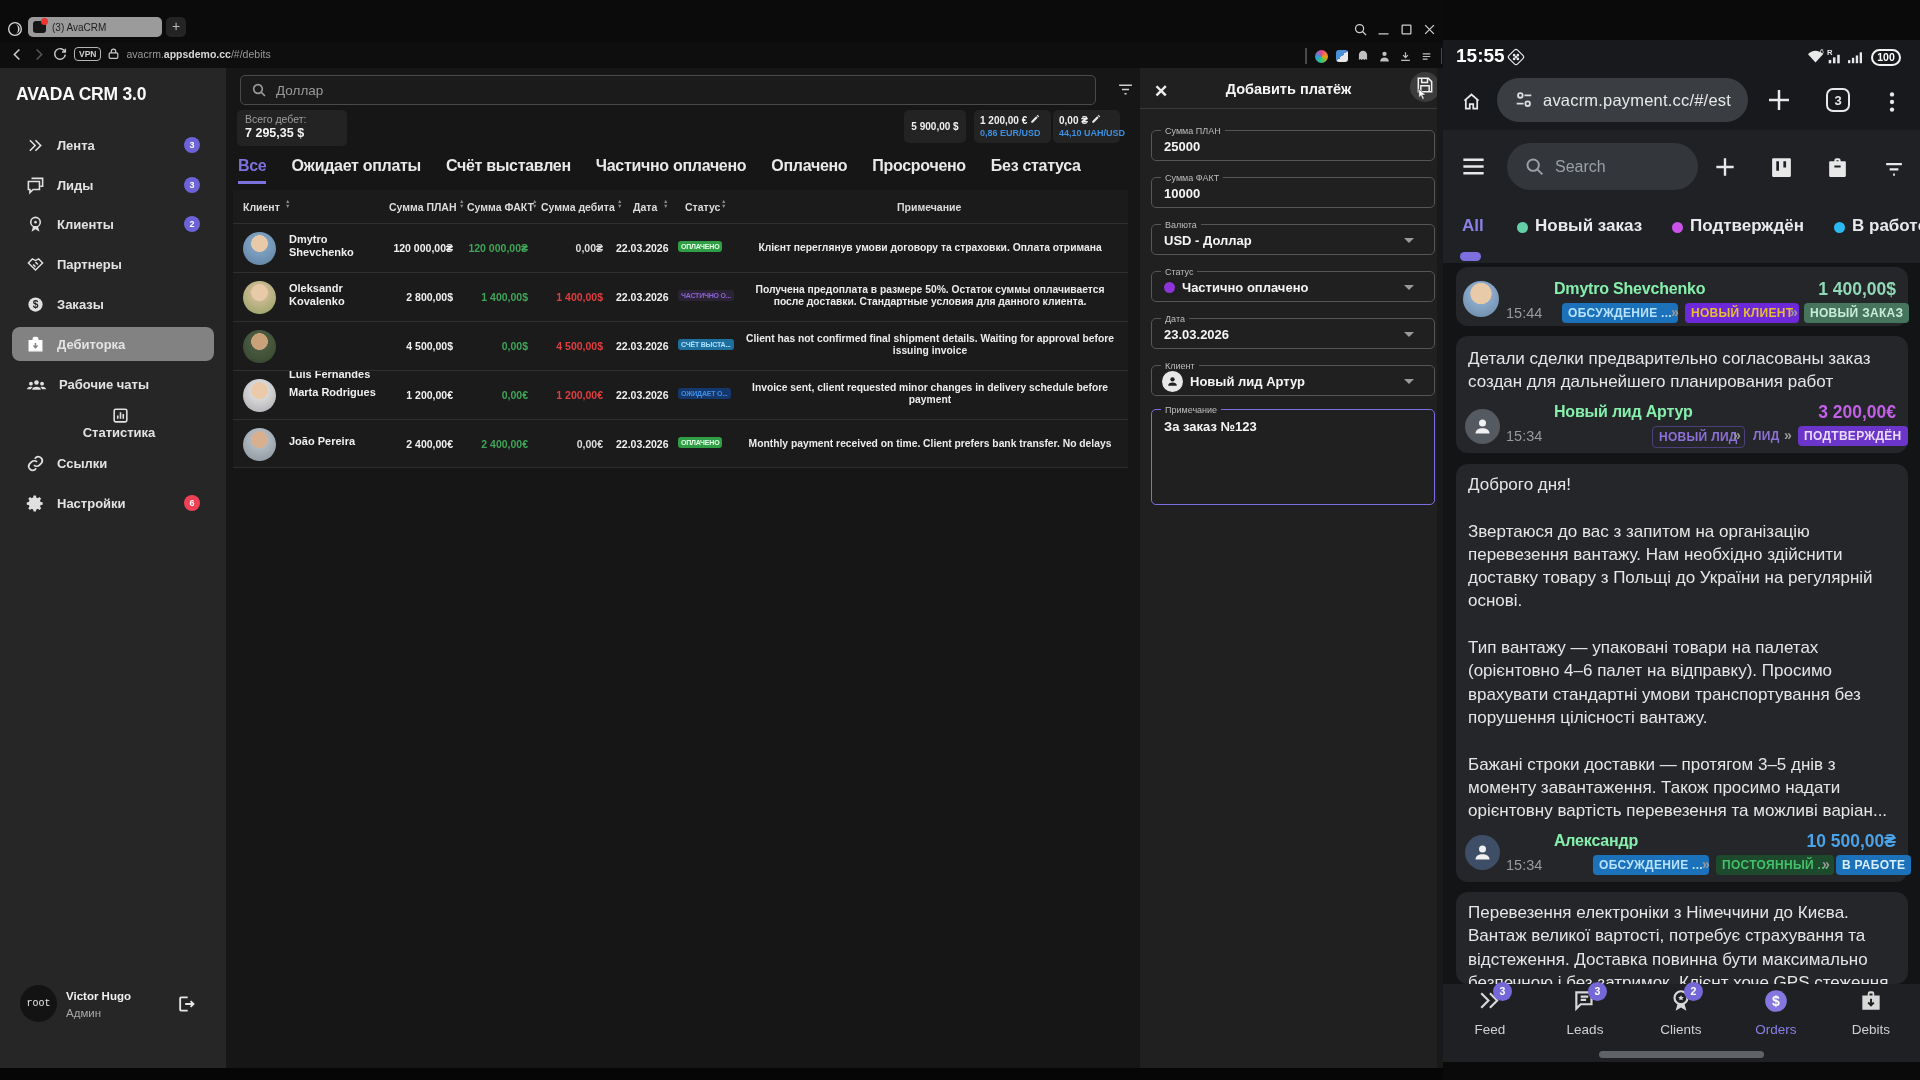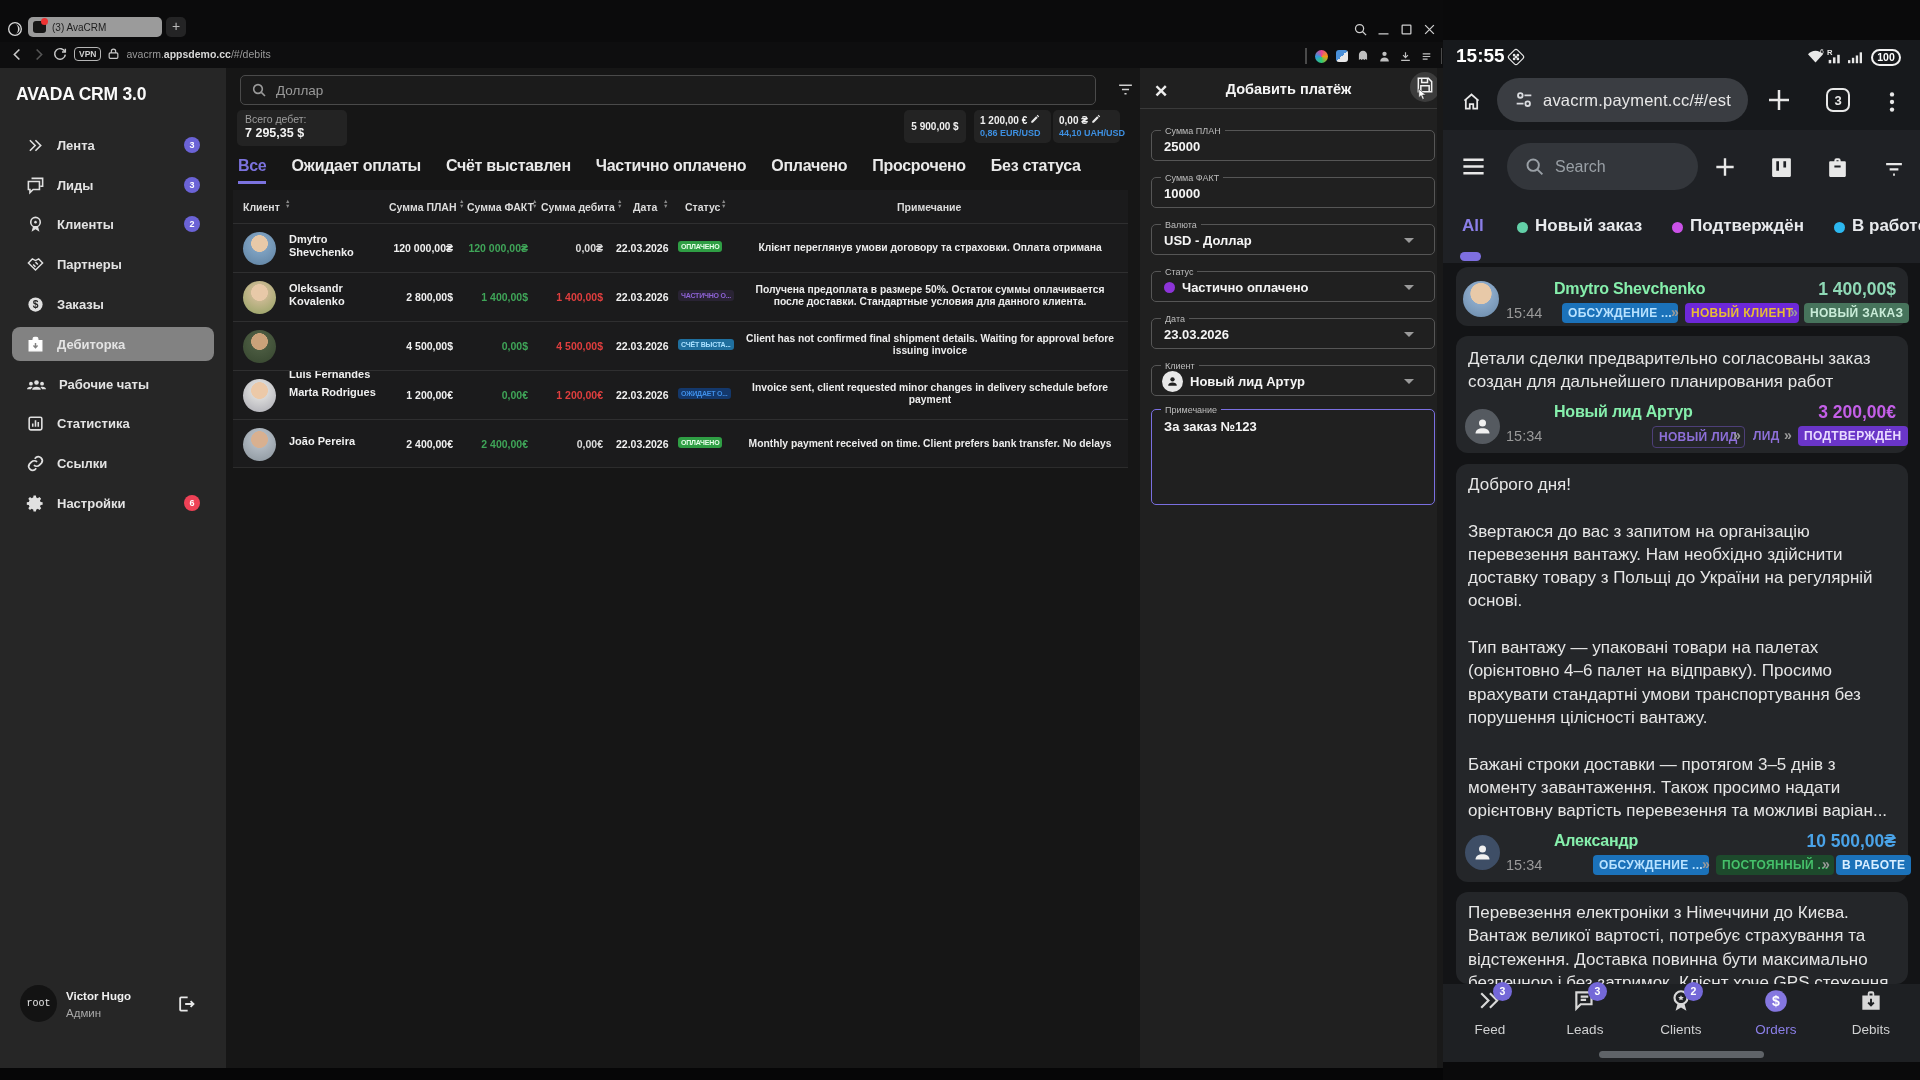--- a/index.html
+++ b/index.html
@@ -237,21 +237,21 @@
     </div>
     <div class="abs menu-item" style="top:367px;">
       <svg width="21" height="19" viewBox="0 0 26 24" fill="#e0e0e0">
           <circle cx="6" cy="11" r="2.4"></circle>
           <circle cx="20" cy="11" r="2.4"></circle>
           <circle cx="13" cy="9.5" r="2.9"></circle>
           <path d="M7.5 18.5c0-2.2 2.4-3.8 5.5-3.8s5.5 1.6 5.5 3.8zM1 18c0-1.9 2-3.2 4.4-3.2 1 0 1.9.2 2.7.6-1.2.8-2 1.9-2.2 2.6zM25 18c0-1.9-2-3.2-4.4-3.2-1 0-1.9.2-2.7.6 1.2.8 2 1.9 2.2 2.6z"></path>
         </svg>
       <span class="lbl">Рабочие чаты</span>
     </div>
-    <div class="abs menu-item" style="top:406px;">
+    <div class="abs menu-item" style="top:406px;flex-direction:column;">
       <svg width="19" height="19" viewBox="0 0 24 24" fill="none" stroke="#e0e0e0" stroke-width="2">
           <rect x="4" y="4" width="16" height="16" rx="2"></rect>
           <path d="M8.5 16v-4M12 16V8M15.5 16v-6"></path>
         </svg>
       <span class="lbl">Статистика</span>
     </div>
     <div class="abs menu-item" style="top:446px;">
       <svg width="19" height="19" viewBox="0 0 24 24" fill="none" stroke="#e0e0e0" stroke-width="2.2">
           <path d="M10 14a5 5 0 0 0 7 0l2.5-2.5a5 5 0 0 0-7-7L11 6"></path>
           <path d="M14 10a5 5 0 0 0-7 0l-2.5 2.5a5 5 0 0 0 7 7L13 18"></path>

